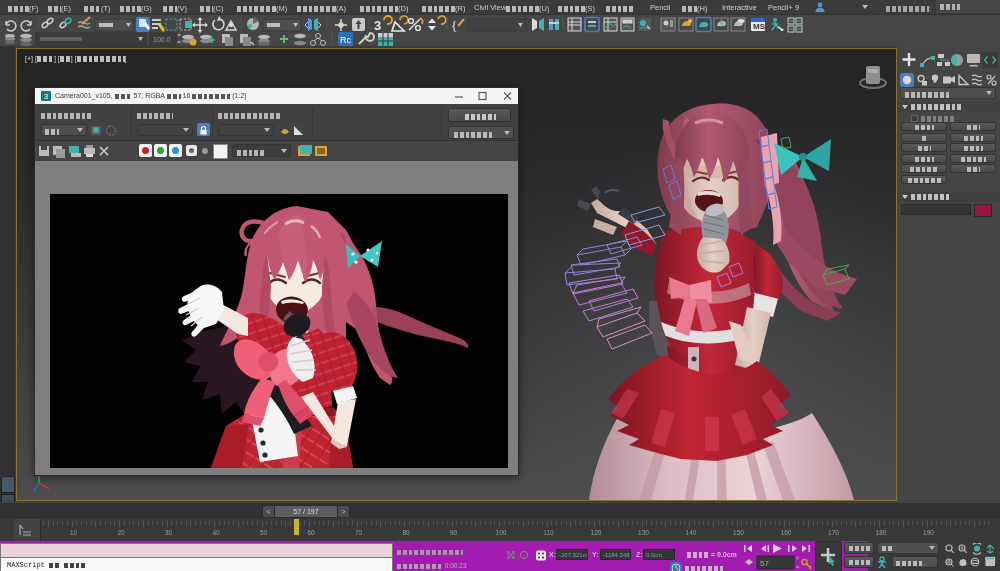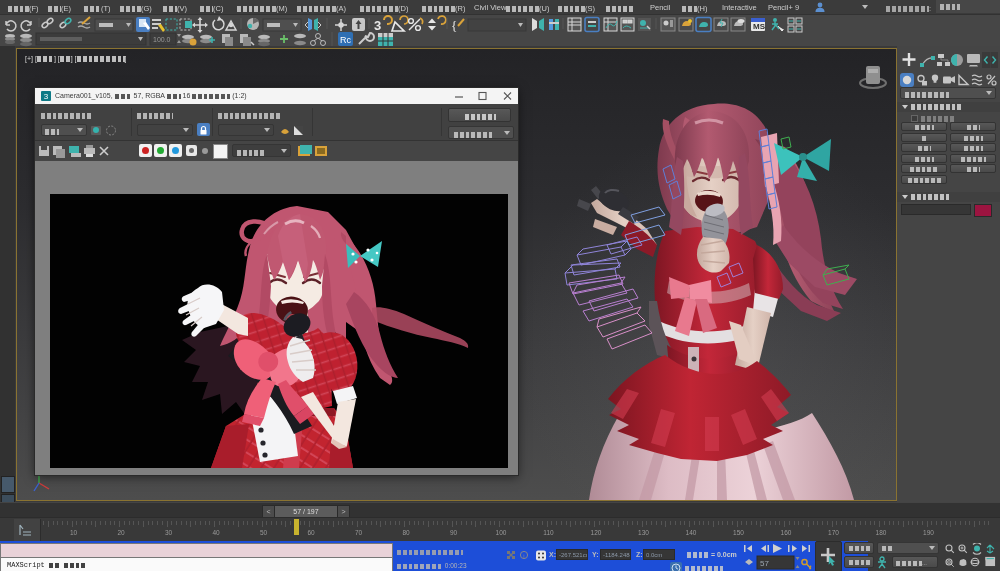--- a/index.html
+++ b/index.html
@@ -969,21 +969,21 @@
       <span class="a" style="left:640.0px;top:10px;width:20px;text-align:center;color:#9a9a9a;font-size:6.5px">140</span>
       <span class="a" style="left:687.5px;top:10px;width:20px;text-align:center;color:#9a9a9a;font-size:6.5px">150</span>
       <span class="a" style="left:735.0px;top:10px;width:20px;text-align:center;color:#9a9a9a;font-size:6.5px">160</span>
       <span class="a" style="left:782.5px;top:10px;width:20px;text-align:center;color:#9a9a9a;font-size:6.5px">170</span>
       <span class="a" style="left:830.0px;top:10px;width:20px;text-align:center;color:#9a9a9a;font-size:6.5px">180</span>
       <span class="a" style="left:877.5px;top:10px;width:20px;text-align:center;color:#9a9a9a;font-size:6.5px">190</span>
     </div>
  <div class="a" style="left:294px;top:1px;width:5px;height:16px;background:#c8b32e"></div>
 </div>
 
-<div class="a" style="left:0;top:541px;width:868px;height:30px;background:#1d4ed8">
+<div class="a" style="left:0;top:541px;width:868px;height:30px;background:#a21caf">
  <div class="a" style="left:0;top:2px;width:391px;height:14px;background:#e9d2d8;border:1px solid #777"></div>
  <div class="a" style="left:0;top:16px;width:391px;height:14px;background:#fafafa;border:1px solid #777;color:#222;font-size:7px;font-family:'Liberation Mono',monospace">
       <span class="a" style="left:6px;top:3px">MAXScript <i class="jp jp5" style="width:11px"></i> <i class="jp jp5" style="width:22px"></i></span>
     </div>
  <i class="jp jp5 a" style="left:397px;top:9px;width:66px;color:#aaaaaa"></i>
  <span class="a" style="left:397px;top:21px;color:#b5b5b5;font-size:6.5px"><i class="jp jp5" style="width:46px"></i> 0:00:23</span>
  <svg class="a" style="left:505px;top:8px" width="45" height="13" viewBox="0 0 45 13">
   <g fill="#777">
         <rect x="2" y="2" width="3" height="3"></rect>
         <rect x="7" y="2" width="3" height="3"></rect>

